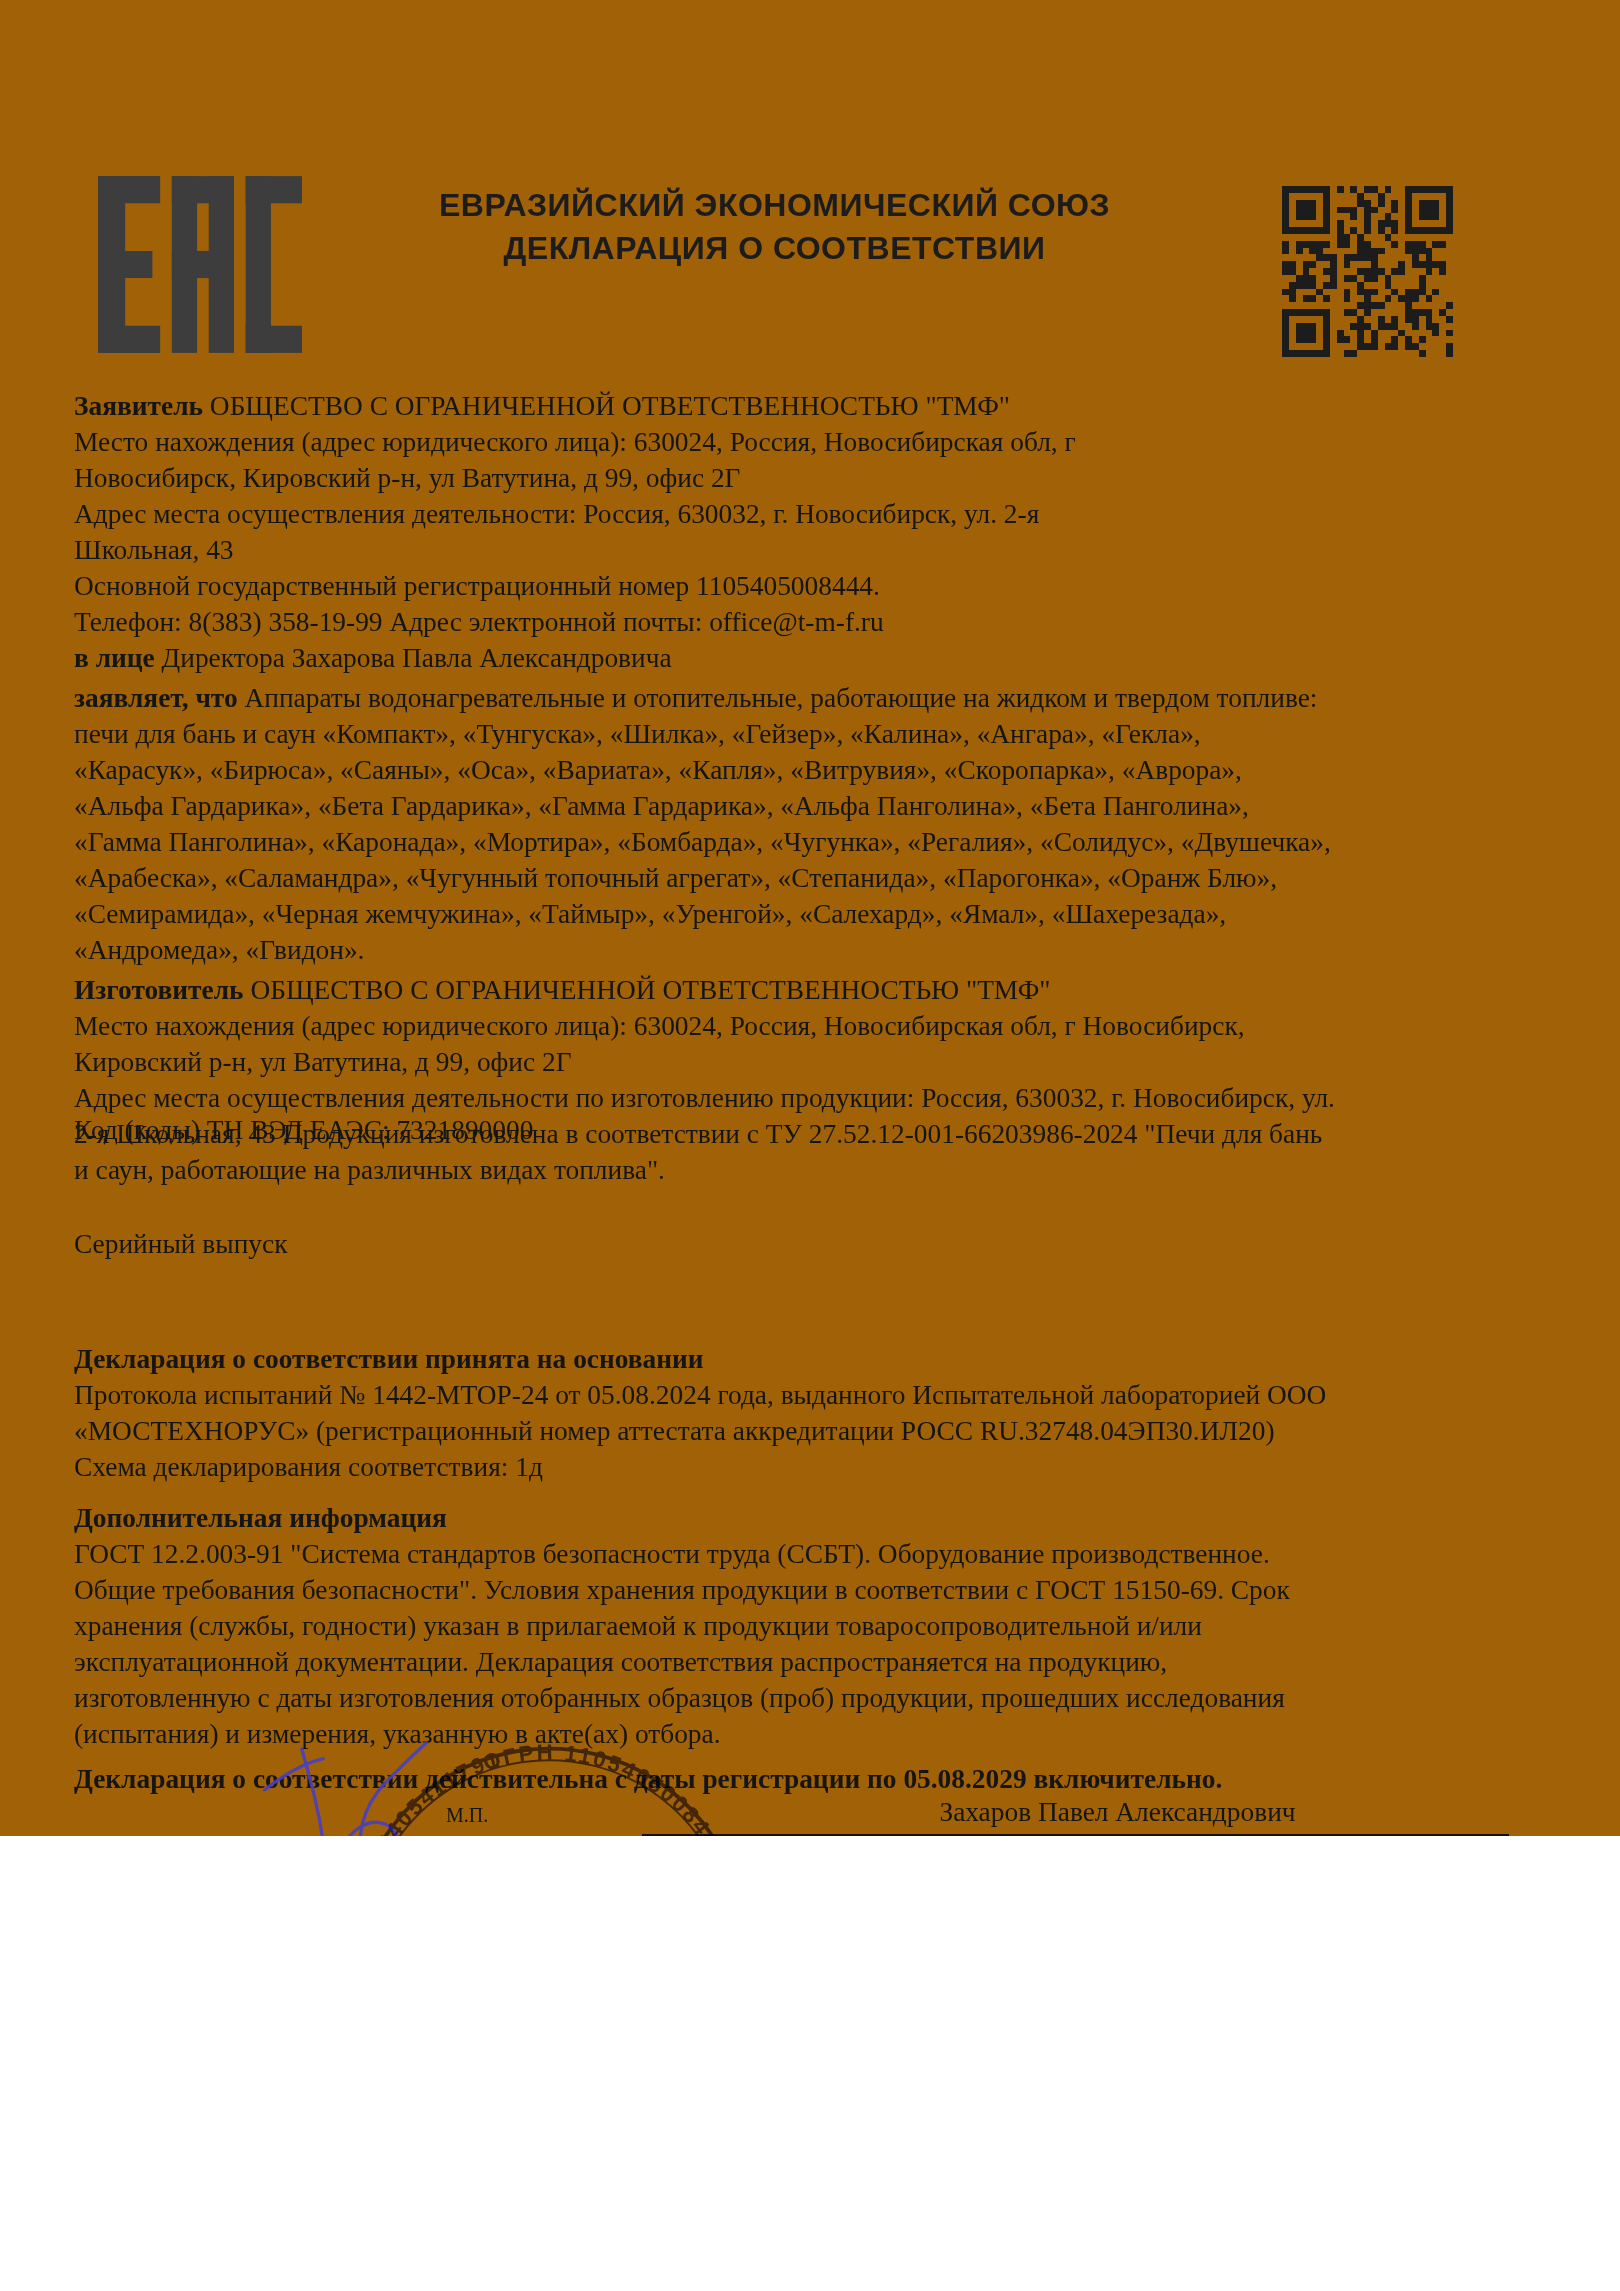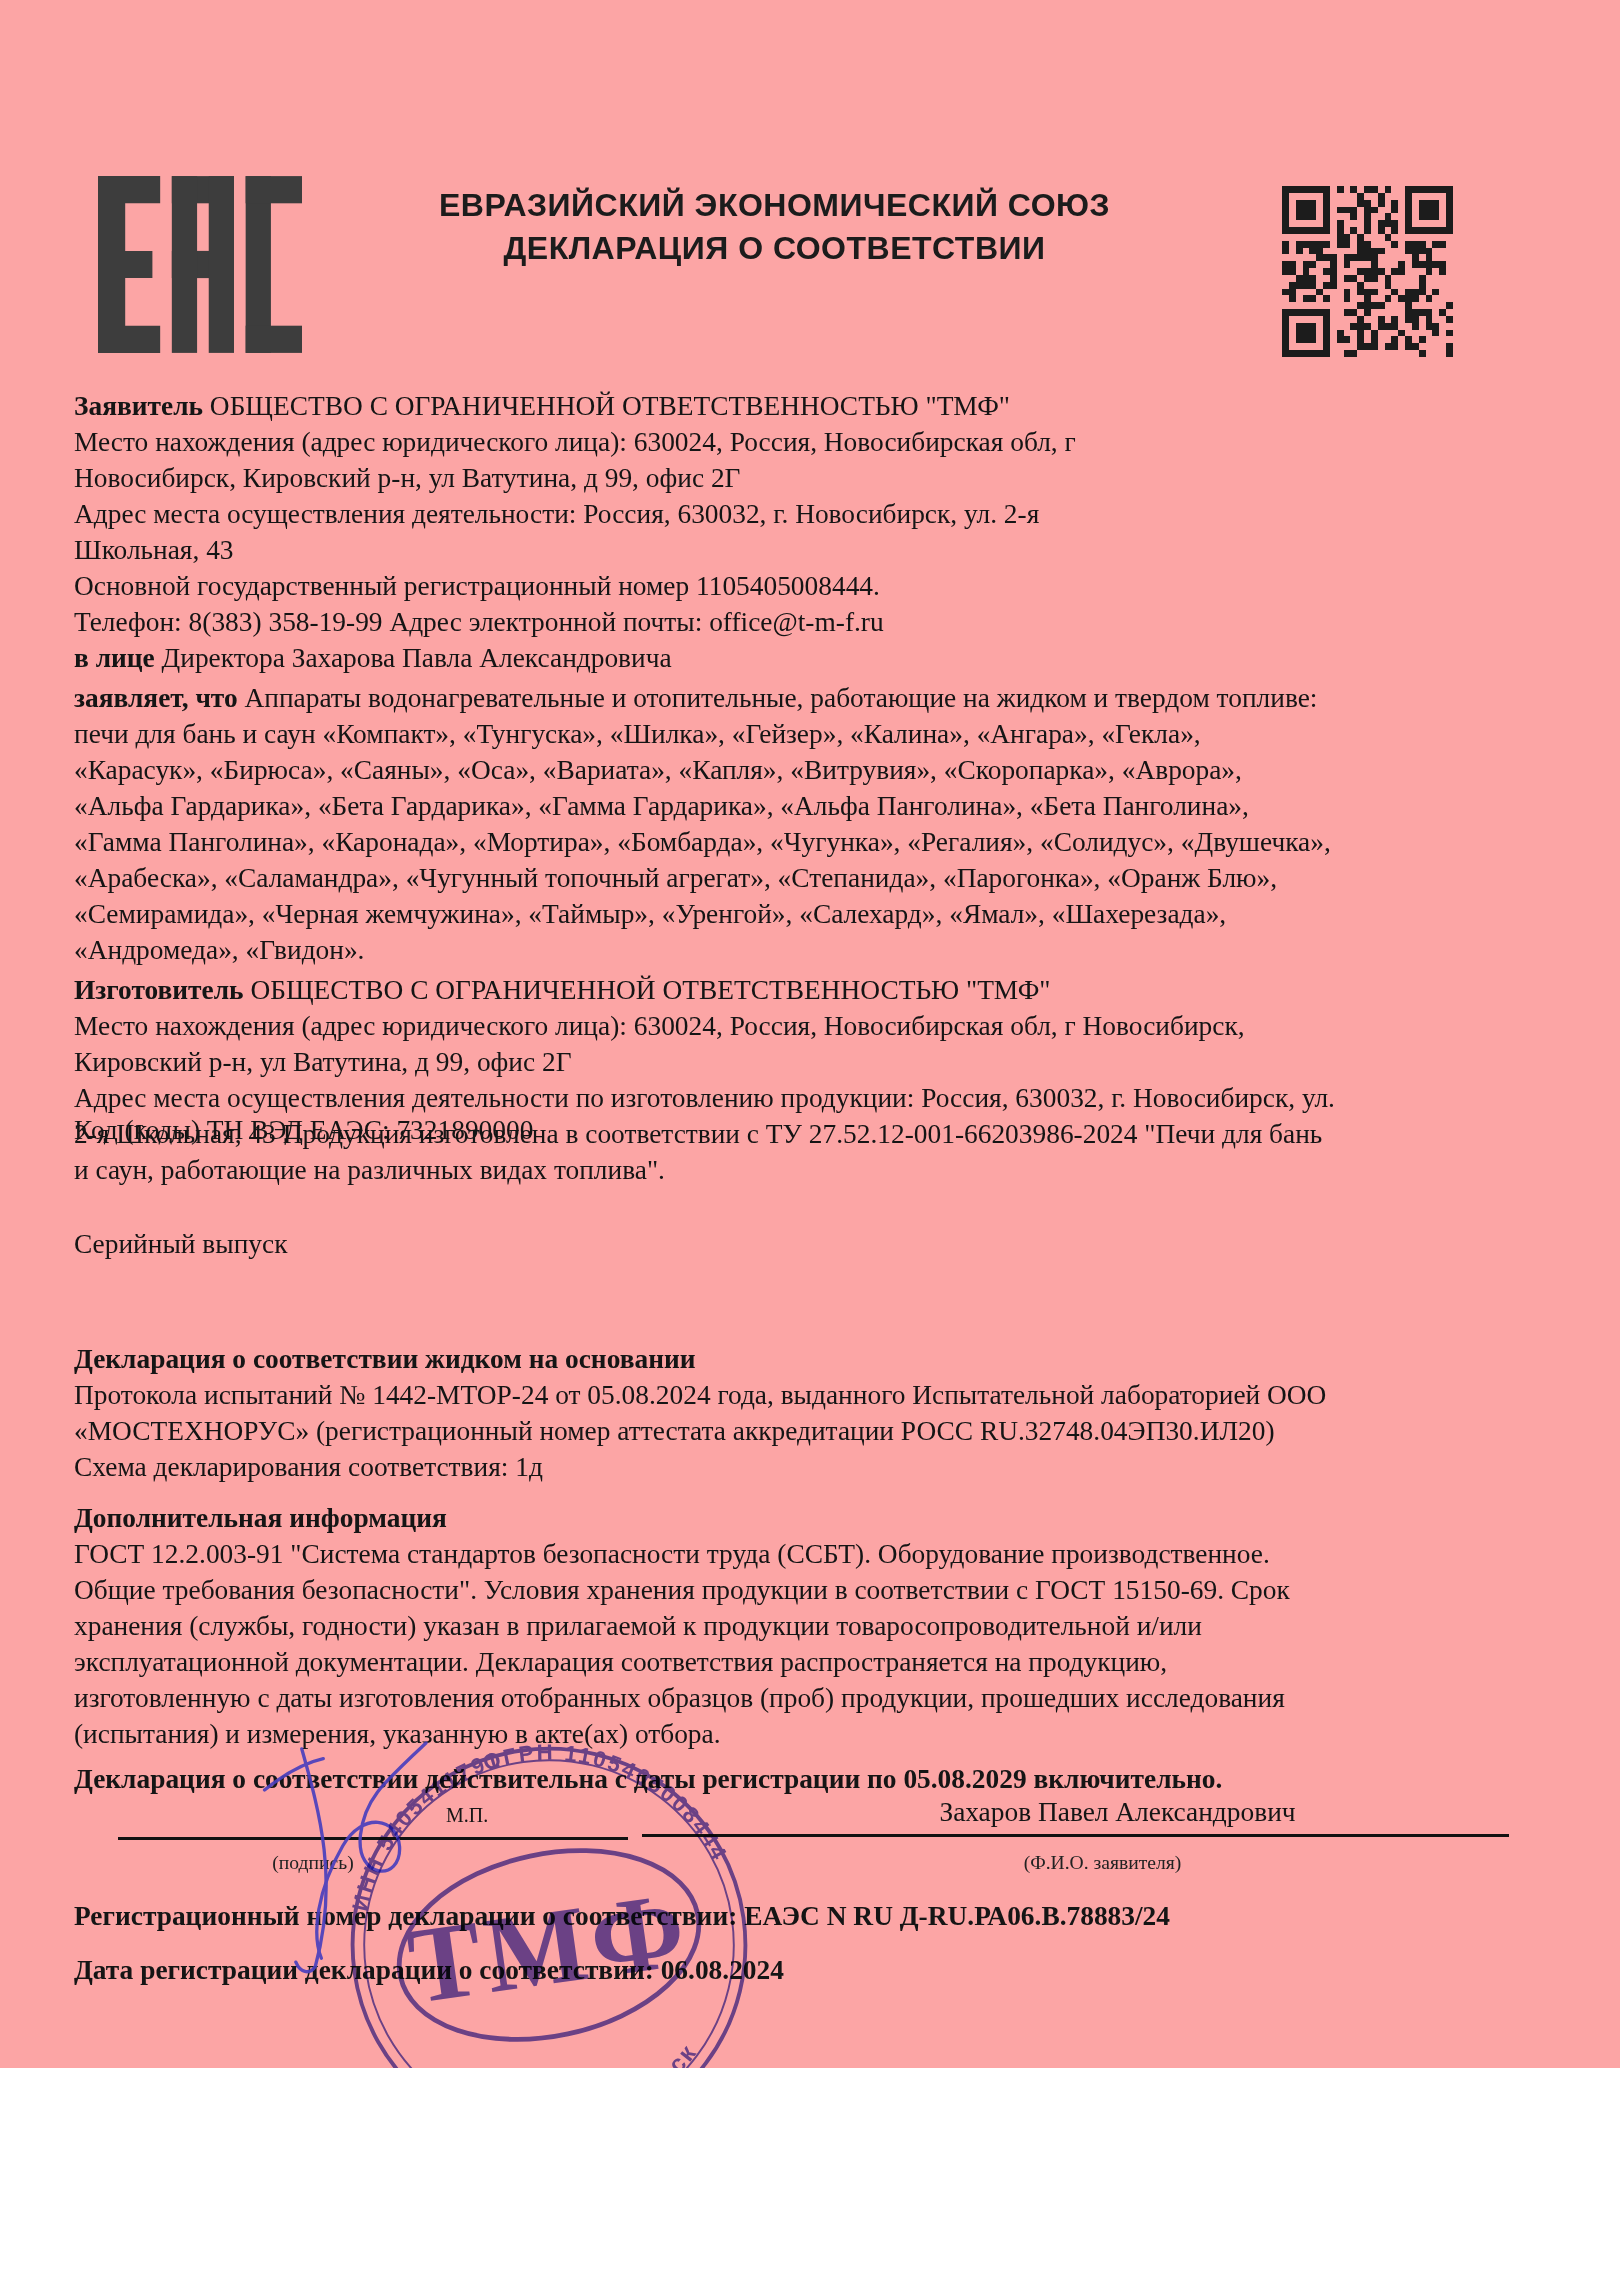--- a/index.html
+++ b/index.html
@@ -1,19 +1,19 @@
 <!DOCTYPE html>
 <html><head>
 <meta charset="utf-8">
 <style>
   html,body{margin:0;padding:0;background:#ffffff;}
   .page{
     position:relative;
-    width:1620px;height:2068px;
-    background:#fca5a5;
+    width:1620px;height:1836px;
+    background:#a16207;
     overflow:hidden;
     font-family:"Liberation Serif", serif;
     color:#151515;
   }
   .abs{position:absolute;}
   .txt{font-size:27.4px;line-height:36px;}
   .pre{white-space:pre-wrap;margin:0;}
   .sec{left:74px;width:1465px;}
   b{font-weight:bold;}
   .title-block{
@@ -383,21 +383,21 @@
   <div class="abs sec txt" style="top:1112px;">
     <p class="pre">Код (коды) ТН ВЭД ЕАЭС: 7321890000</p>
   </div>
 
   <div class="abs sec txt" style="top:1226px;">
     <p class="pre">Серийный выпуск</p>
   </div>
 
 
   <div class="abs sec txt" style="top:1341px;">
-    <p class="pre"><b>Декларация о соответствии жидком на основании</b><span>
+    <p class="pre"><b>Декларация о соответствии принята на основании</b><span>
 Протокола испытаний № 1442-МТОР-24 от 05.08.2024 года, выданного Испытательной лабораторией ООО
 «МОСТЕХНОРУС» (регистрационный номер аттестата аккредитации РОСС RU.32748.04ЭП30.ИЛ20)
 Схема декларирования соответствия: 1д</span></p>
   </div>
 
   <div class="abs sec txt" style="top:1500px;">
     <p class="pre"><b>Дополнительная информация</b><span>
 ГОСТ 12.2.003-91 "Система стандартов безопасности труда (ССБТ). Оборудование производственное.
 Общие требования безопасности". Условия хранения продукции в соответствии с ГОСТ 15150-69. Срок
 хранения (службы, годности) указан в прилагаемой к продукции товаросопроводительной и/или

